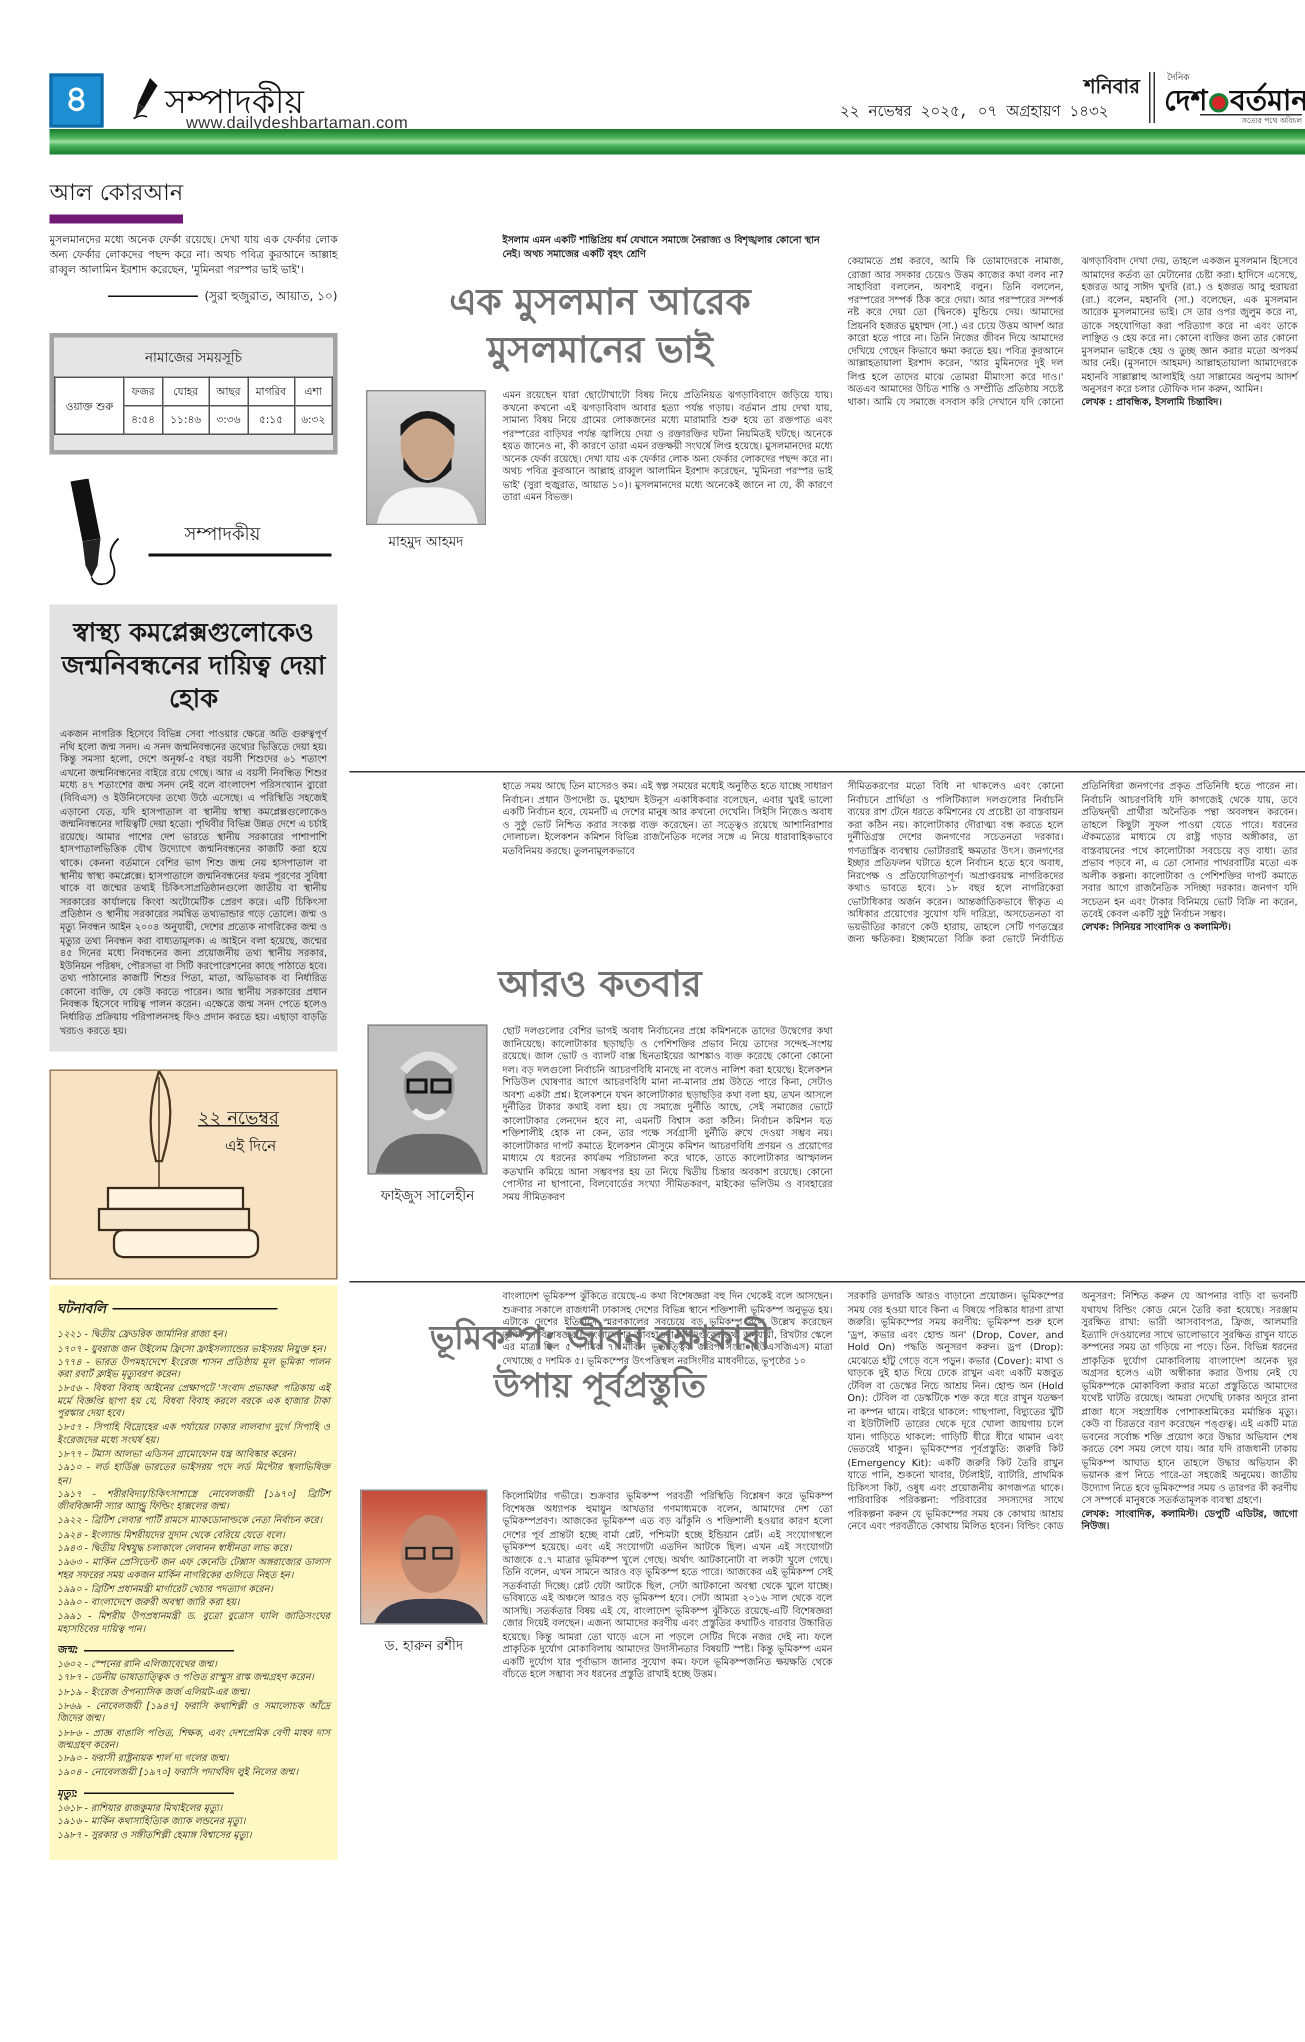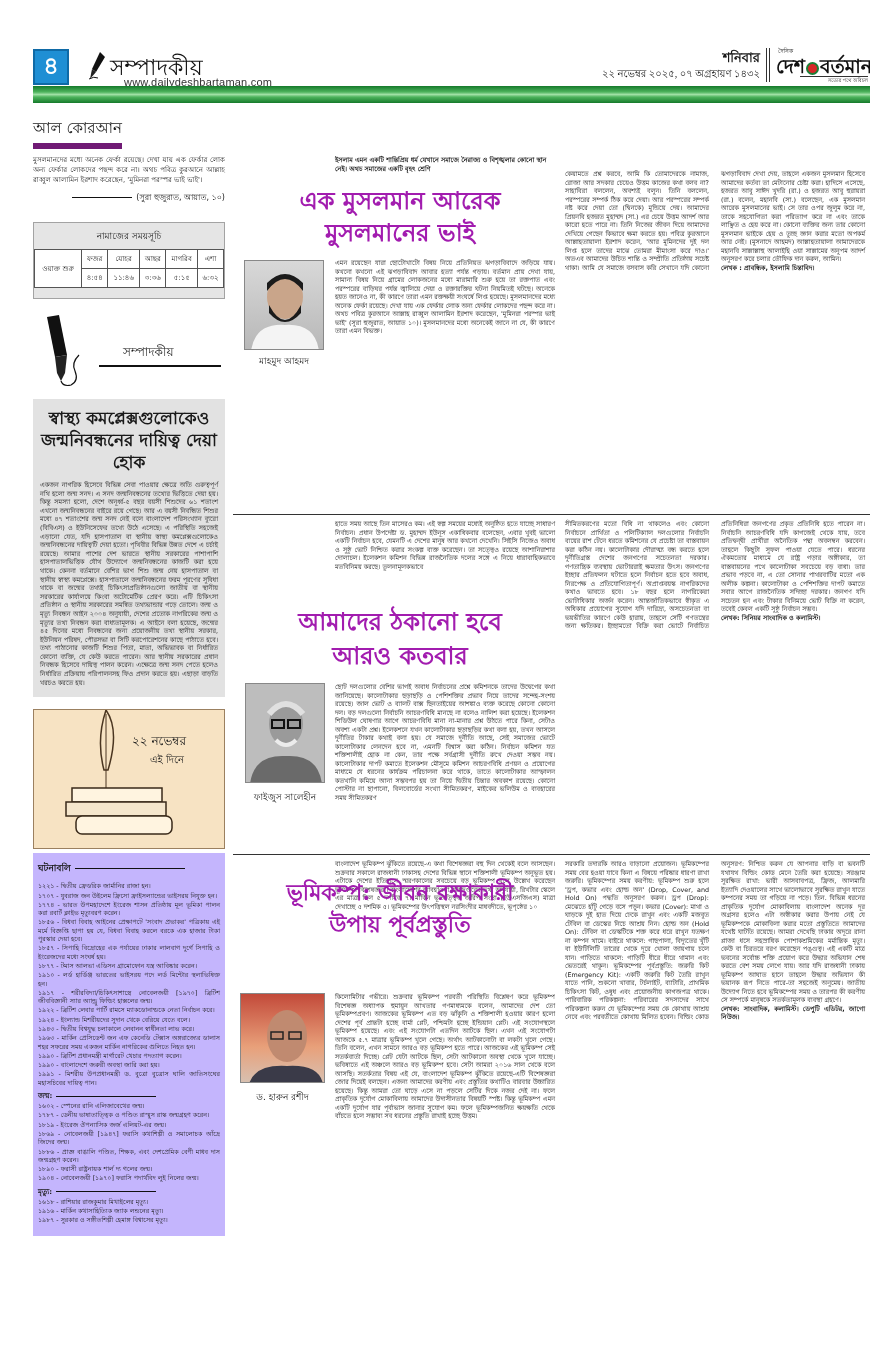--- a/index.html
+++ b/index.html
@@ -7,57 +7,57 @@
   body { font-family: "DejaVu Sans", sans-serif; color: #1a1a1a; position: relative; }
 
   
   .masthead { position: absolute; left: 0; top: 0; width: 870px; height: 112px; }
   .page-num { position: absolute; left: 33px; top: 49px; width: 36px; height: 36px; background: #1f8fd4; border: 2px solid #0f6aa6; color: #fff; font-weight: bold; font-size: 24px; display: flex; align-items: center; justify-content: center; font-family: "Liberation Sans", sans-serif; }
   .section-title { position: absolute; left: 110px; top: 50px; font-size: 22px; font-family: "DejaVu Serif", serif; color: #111; }
   .pen-logo { position: absolute; left: 88px; top: 52px; width: 18px; height: 28px; }
   .site-url { position: absolute; left: 112px; top: 76px; font-size: 11px; color: #333; font-family: "Liberation Sans", sans-serif; letter-spacing: 0.2px; margin-left: 12px; }
   .green-bar { position: absolute; left: 33px; top: 86px; width: 837px; height: 17px; background: linear-gradient(to bottom, #157a2b 0%, #4db35c 35%, #9fe0a4 50%, #4db35c 65%, #157a2b 100%); }
   .day-label { position: absolute; left: 690px; top: 48px; font-size: 13px; font-family: "DejaVu Serif", serif; font-weight: bold; width: 70px; text-align: right; }
-  .date-label { position: absolute; left: 560px; top: 66px; font-size: 10px; font-family: Liberation Serif, serif; width: 200px; text-align: right; }
+  .date-label { position: absolute; left: 560px; top: 66px; font-size: 10px; font-family: Liberation Mono, monospace; width: 200px; }
   .mast-divider { position: absolute; left: 766px; top: 48px; width: 4px; height: 34px; border-left: 1px solid #333; border-right: 1px solid #333; }
   .brand-small { position: absolute; left: 778px; top: 46px; font-size: 6px; color: #333; }
   .brand { position: absolute; left: 776px; top: 52px; font-size: 19px; font-weight: bold; font-family: "DejaVu Serif", serif; color: #111; white-space: nowrap; }
   .brand .dot { display: inline-block; width: 13px; height: 13px; background: #d62828; border-radius: 50%; vertical-align: middle; margin: 0 1px; border: 2px solid #1a7f37; }
   .brand-tag { position: absolute; left: 800px; top: 76px; font-size: 5px; color: #333; border-top: 1px solid #333; padding-left: 28px; }
 
   
   .sidebar { position: absolute; left: 33px; top: 112px; width: 192px; }
   .quran-title { margin-top: 4px; font-size: 15px; font-family: "DejaVu Serif", serif; display: inline-block; border-bottom: 6px solid #701a75; padding-bottom: 2px; }
   .quran-text { font-size: 7px; line-height: 10px; margin-top: 6px; text-align: justify; }
   .quran-ref { font-size: 8px; text-align: right; margin-top: 6px; display: flex; justify-content: flex-end; align-items: center; gap: 4px; }
   .quran-ref .rule { width: 60px; border-top: 1px solid #111; }
-  .prayer-box { margin-top: 18px; background: #e5e5e5; border: 1px solid #a3a3a3; padding: 6px 0 10px 0; }
+  .prayer-box { margin-top: 18px; background: #e5e5e5; border: 3px solid #a3a3a3; padding: 6px 0 10px 0; }
   .prayer-head { text-align: center; font-size: 9px; padding-bottom: 5px; }
   .prayer-table { width: 100%; border-collapse: collapse; background: #fff; font-size: 7px; }
   .prayer-table td, .prayer-table th { border: 1px solid #555; text-align: center; padding: 3px 1px; font-weight: normal; }
   .editorial-emblem { height: 90px; position: relative; margin-top: 8px; }
   .editorial-emblem .pen { position: absolute; left: 8px; top: 8px; width: 40px; height: 74px; }
   .editorial-emblem .label { position: absolute; left: 90px; top: 36px; font-size: 12px; font-family: "DejaVu Serif", serif; }
   .editorial-emblem .rule { position: absolute; left: 66px; top: 58px; width: 122px; border-top: 2px solid #111; }
   .edit-box { background: #e2e2e2; padding: 8px 7px 10px 7px; margin-top: 2px; }
   .edit-head { font-size: 17px; line-height: 22px; text-align: center; font-family: "DejaVu Serif", serif; margin-bottom: 8px; }
   .edit-body { font-size: 6.4px; line-height: 8.6px; text-align: justify; }
   .dayinfo-card { margin-top: 12px; height: 140px; background: #f7e3c3; border: 1px solid #9b8060; position: relative; overflow: hidden; }
-  .dayinfo-card .date { position: absolute; left: 98px; top: 22px; font-size: 12px; font-family: "DejaVu Serif", serif; }
+  .dayinfo-card .date { position: absolute; left: 98px; top: 22px; font-size: 12px; font-family: "DejaVu Serif", serif; text-decoration: underline; }
   .dayinfo-card .sub { position: absolute; left: 116px; top: 42px; font-size: 10px; font-family: "DejaVu Serif", serif; }
   .dayinfo-card .books { position: absolute; left: 28px; top: 70px; width: 120px; height: 60px; }
   .dayinfo-card .quill { position: absolute; left: 52px; top: 0px; width: 34px; height: 80px; }
-  .events-box { background: #c4b5fd; padding: 8px 5px 10px 5px; margin-top: 4px; }
+  .events-box { background: #fef9c3; padding: 8px 5px 10px 5px; margin-top: 4px; font-style: italic; }
   .events-title { font-size: 9px; font-weight: bold; display: flex; align-items: center; gap: 4px; margin-bottom: 6px; }
   .events-title .rule { flex: 0 0 110px; border-top: 1px solid #111; }
   .evt { font-size: 6.3px; line-height: 8.3px; margin-bottom: 1px; text-align: justify; }
   .sub-title { font-size: 7px; font-weight: bold; margin-top: 3px; display: flex; align-items: center; gap: 4px; }
   .sub-title .rule { flex: 0 0 100px; border-top: 1px solid #111; }
   .cols { column-gap: 12px; font-size: 6.4px; line-height: 8.5px; text-align: justify; }
-  .headline { font-family: "DejaVu Serif", serif; text-align: center; color: #a21caf; }
+  .headline { font-family: "DejaVu Serif", serif; text-align: center; color: #737373; }
   .photo { position: absolute; border: 1px solid #888; overflow: hidden; }
   .byline { position: absolute; font-size: 9px; text-align: center; font-family: "DejaVu Serif", serif; }
   .hsep { position: absolute; left: 233px; width: 637px; border-top: 1px solid #333; }
 
   .a1-lead { position: absolute; left: 335px; top: 156px; width: 220px; font-size: 6.4px; line-height: 8.5px; font-weight: bold; }
   .a1-head { position: absolute; left: 240px; top: 185px; width: 320px; font-size: 24px; line-height: 32px; }
   .a1-body { position: absolute; left: 335px; top: 259px; width: 220px; font-size: 6.4px; line-height: 8.5px; text-align: justify; }
   .a1-right { position: absolute; left: 565px; top: 170px; width: 300px; column-count: 2; }
 
   .a2-lead { position: absolute; left: 335px; top: 520px; width: 220px; font-size: 6.4px; line-height: 8.5px; text-align: justify; }
@@ -217,21 +217,21 @@
     <p>কেয়ামতে প্রশ্ন করবে, আমি কি তোমাদেরকে নামাজ, রোজা আর সদকার চেয়েও উত্তম কাজের কথা বলব না? সাহাবিরা বললেন, অবশ্যই বলুন। তিনি বললেন, পরস্পরের সম্পর্ক ঠিক করে দেয়া। আর পরস্পরের সম্পর্ক নষ্ট করে দেয়া তো (দ্বিনকে) মুন্ডিয়ে দেয়। আমাদের প্রিয়নবি হজরত মুহাম্মদ (সা.) এর চেয়ে উত্তম আদর্শ আর কারো হতে পারে না। তিনি নিজের জীবন দিয়ে আমাদের দেখিয়ে গেছেন কিভাবে ক্ষমা করতে হয়। পবিত্র কুরআনে আল্লাহতায়ালা ইরশাদ করেন, 'আর মুমিনদের দুই দল লিপ্ত হলে তাদের মাঝে তোমরা মীমাংসা করে দাও।' অতএব আমাদের উচিত শান্তি ও সম্প্রীতি প্রতিষ্ঠায় সচেষ্ট থাকা। আমি যে সমাজে বসবাস করি সেখানে যদি কোনো ঝগড়াবিবাদ দেখা দেয়, তাহলে একজন মুসলমান হিসেবে আমাদের কর্তব্য তা মেটানোর চেষ্টা করা। হাদিসে এসেছে, হজরত আবু সাঈদ খুদরি (রা.) ও হজরত আবু হুরায়রা (রা.) বলেন, মহানবি (সা.) বলেছেন, এক মুসলমান আরেক মুসলমানের ভাই। সে তার ওপর জুলুম করে না, তাকে সহযোগিতা করা পরিত্যাগ করে না এবং তাকে লাঞ্ছিত ও হেয় করে না। কোনো ব্যক্তির জন্য তার কোনো মুসলমান ভাইকে হেয় ও তুচ্ছ জ্ঞান করার মতো অপকর্ম আর নেই। (মুসনাদে আহমদ) আল্লাহতায়ালা আমাদেরকে মহানবি সাল্লাল্লাহু আলাইহি ওয়া সাল্লামের অনুপম আদর্শ অনুসরণ করে চলার তৌফিক দান করুন, আমিন।</p>
     <p class="author-note">লেখক : প্রাবন্ধিক, ইসলামি চিন্তাবিদ।</p>
   </div>
 </div>
 
 <div class="hsep" style="top:514px;"></div>
 
 <div>
   <p class="a2-lead">হাতে সময় আছে তিন মাসেরও কম। এই স্বল্প সময়ের মধ্যেই অনুষ্ঠিত হতে যাচ্ছে সাধারণ নির্বাচন। প্রধান উপদেষ্টা ড. মুহাম্মদ ইউনূস একাধিকবার বলেছেন, এবার খুবই ভালো একটি নির্বাচন হবে, যেমনটি এ দেশের মানুষ আর কখনো দেখেনি। সিইসি নিজেও অবাধ ও সুষ্ঠু ভোট নিশ্চিত করার সংকল্প ব্যক্ত করেছেন। তা সত্ত্বেও রয়েছে আশানিরাশার দোলাচল। ইলেকশন কমিশন বিভিন্ন রাজনৈতিক দলের সঙ্গে এ নিয়ে ধারাবাহিকভাবে মতবিনিময় করছে। তুলনামূলকভাবে</p>
   <h1 class="headline a2-head">
-    <span>আমাদের ঠকানো হবে</span><br>
+    <br>
     <span>আরও কতবার</span>
   </h1>
   <div class="photo" style="left:245px; top:683px; width:80px; height:100px; background:#bdbdbd;">
     <svg width="80" height="100" viewBox="0 0 80 100">
       <ellipse cx="40" cy="40" rx="17" ry="22" fill="#9a9a9a"></ellipse>
       <path d="M23 30 Q40 10 57 30" stroke="#e0e0e0" stroke-width="6" fill="none"></path>
       <rect x="26" y="36" width="12" height="8" fill="none" stroke="#111" stroke-width="2"></rect>
       <rect x="42" y="36" width="12" height="8" fill="none" stroke="#111" stroke-width="2"></rect>
       <path d="M30 56 Q40 66 50 56" stroke="#ececec" stroke-width="4" fill="none"></path>
       <path d="M4 100 Q8 70 40 72 Q72 70 76 100 Z" fill="#6a6a6a"></path>

